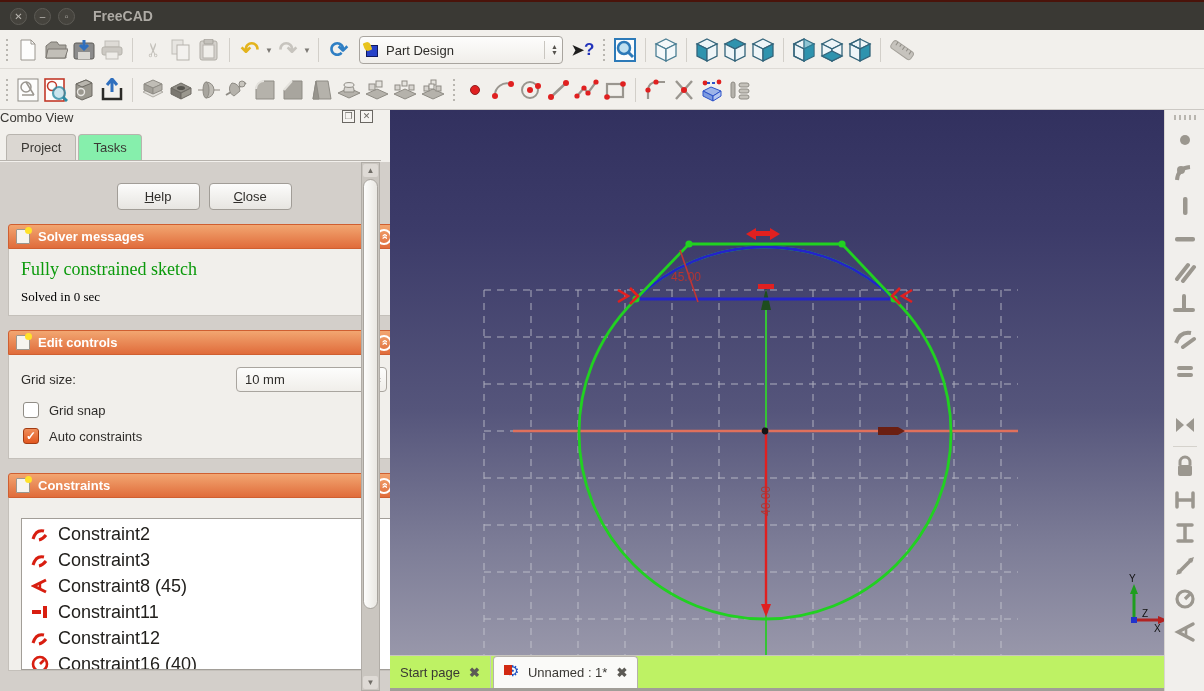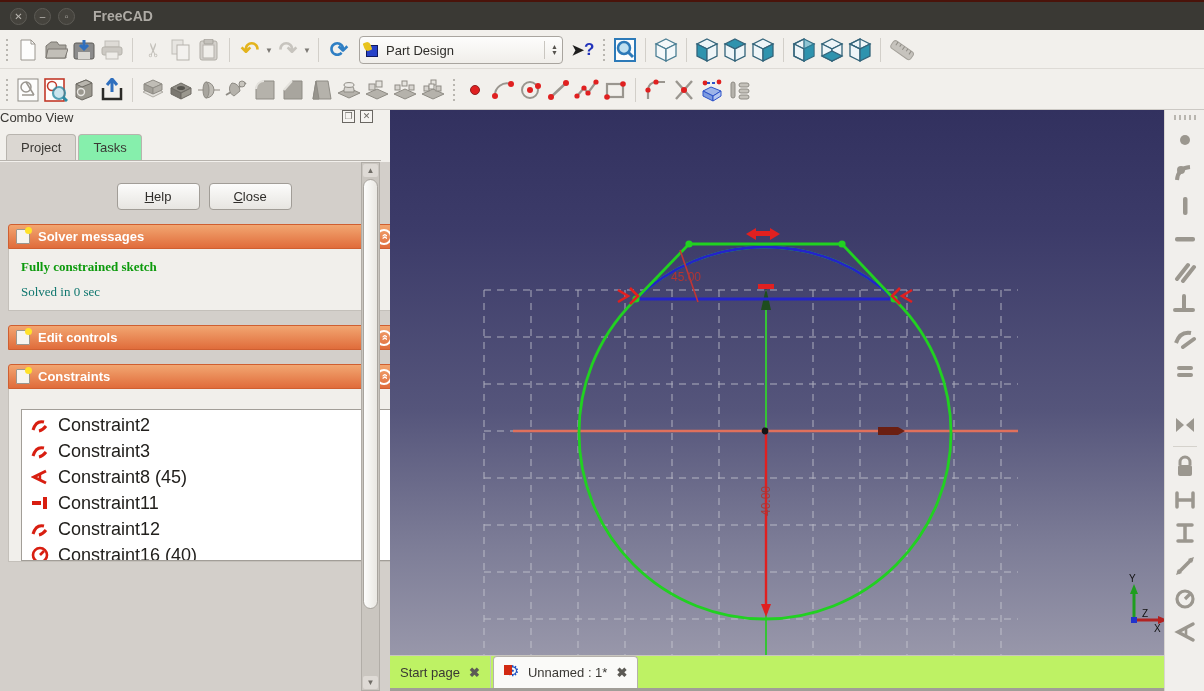--- a/index.html
+++ b/index.html
@@ -77,22 +77,22 @@
   .sec-note { width:14px; height:15px; background:#f6f4ef; border:1px solid #9b978f;
     border-radius:1px; margin:0 8px 0 7px; position:relative; }
   .sec-note::after { content:""; position:absolute; right:-3px; top:-3px; width:7px; height:7px;
     border-radius:50%; background:#ffe22a; }
   .sec-collapse { margin-left:auto; margin-right:7px; width:16px; height:16px;
     border:2px solid #fff; border-radius:50%; color:#fff; display:flex; align-items:center;
     justify-content:center; }
   .sec-collapse span { display:block; transform:rotate(-90deg); font-size:11px;
     font-weight:bold; line-height:1; }
   .sec-body { background:#f1efeb; border:1px solid #c4c0ba; border-top:none; padding:10px 12px; }
-  .msg-green { color:#0c9a0c; font-size:13px; font-family:"Liberation Serif", serif;font-weight:bold; }
-  .msg-gray { color:#0f766e; font-size:13px; margin-top:9px; font-family:"Liberation Serif", serif; }
+  .msg-green { color:#0c9a0c; font-size:18px; font-family:"Liberation Serif", serif; }
+  .msg-gray { color:#000000; font-size:13px; margin-top:9px; font-family:"Liberation Serif", serif; }
 
   .form-row { display:flex; align-items:center; margin-bottom:10px; }
   .form-label { font-size:13px; color:#2f2d2a; }
   .fieldbox { width:151px; height:25px; margin-left:auto; }
   .check-row { display:flex; align-items:center; margin:10px 0 0 2px; }
   .checkbox { width:16px; height:16px; border:1px solid #918d86; border-radius:3px;
     background:#fff; }
   .checkbox.checked { background:linear-gradient(#ef8d5a,#e2571f); border-color:#a33c12;
     color:#fff; font-size:12px; font-weight:bold; text-align:center; line-height:15px; }
   .check-label { font-size:13px; color:#2f2d2a; margin-left:10px; }
@@ -526,20 +526,37 @@
       </div>
     </div>
 
     <div class="section">
       <div class="sec-head">
         <div class="sec-note"></div>
         <span>Edit controls</span>
         <div class="sec-collapse">
             <span>»</span>
           </div>
+      </div>
+      <div class="sec-body" style="padding:12px 12px 14px 12px;">
+        <div class="form-row">
+          <span class="form-label">Grid size:</span>
+          <div class="combo fieldbox">
+            <span class="combo-label" style="margin-left:4px">10 mm</span>
+            <span class="spin">▲<br>▼</span>
+          </div>
+        </div>
+        <div class="check-row">
+          <div class="checkbox"></div>
+          <span class="check-label">Grid snap</span>
+        </div>
+        <div class="check-row">
+          <div class="checkbox checked">✓</div>
+          <span class="check-label">Auto constraints</span>
+        </div>
       </div>
     </div>
 
     <div class="section">
       <div class="sec-head">
         <div class="sec-note"></div>
         <span>Constraints</span>
         <div class="sec-collapse">
             <span>»</span>
           </div>

